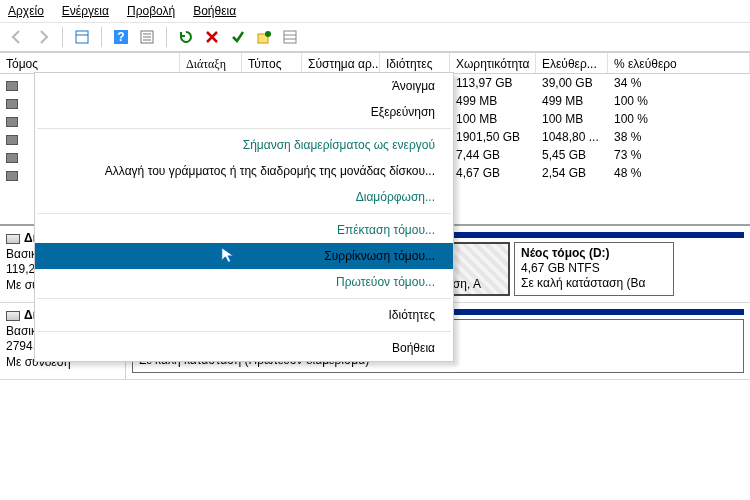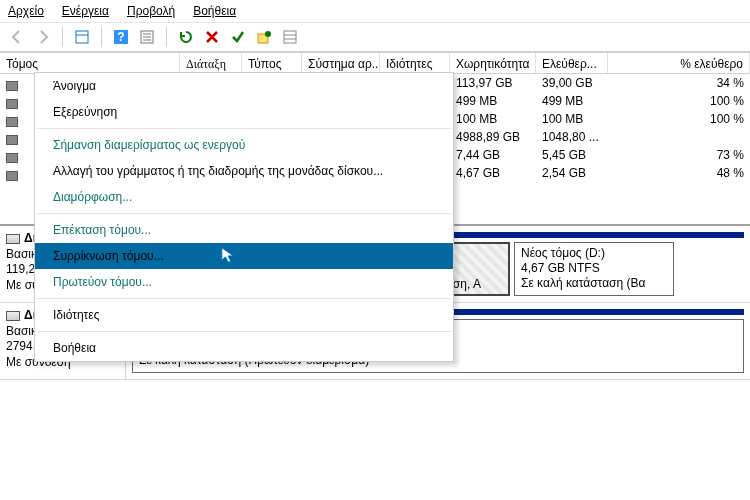--- a/index.html
+++ b/index.html
@@ -18,44 +18,44 @@
 .thead { display: flex; border-top: 1px solid #d0d0d0; border-bottom: 1px solid #d0d0d0; height: 22px; line-height: 22px; background: #fff; }
 .th { border-right: 1px solid #e0e0e0; padding: 0 6px; overflow: hidden; white-space: nowrap; cursor: default; }
 .tbody { }
 .tr { display: flex; height: 18px; line-height: 18px; }
 .td { padding: 0 6px; overflow: hidden; white-space: nowrap; }
 .vol-ico { width: 12px; height: 12px; display: inline-block; vertical-align: middle; margin-right: 2px; }
 .vol-ico::before { content: ""; display: inline-block; width: 10px; height: 8px; background: #888; border: 1px solid #555; }
 
 
 .c0 { width: 180px; } .c1 { width: 62px; font-family: Liberation Serif, serif; } .c2 { width: 60px; } .c3 { width: 78px; } .c4 { width: 70px; }
-.c5 { width: 86px; } .c6 { width: 72px; } .c7 { flex: 1; text-align: right; }
+.c5 { width: 86px; } .c6 { width: 72px; } .c7 { flex: 1; }
 
 
 .ctxmenu { position: absolute; left: 34px; top: 72px; width: 420px; background: #fff;
   border: 1px solid #ccc; box-shadow: 4px 4px 4px rgba(0,0,0,.15); z-index: 50; }
-.ctxmenu .item { padding: 6px 18px; cursor: default; }
+.ctxmenu .item { padding: 6px 18px; cursor: default; text-align: right; }
 .ctxmenu .item.disabled { color: #0f766e; }
 .ctxmenu .item.highlight { background: #0369a1; color: #000; }
 .ctxmenu hr { border: none; border-top: 1px solid #e3e3e3; margin: 3px 2px; }
 .cursor { position: absolute; left: 220px; top: 246px; z-index: 60; pointer-events: none; }
 .cursor svg { width: 18px; height: 18px; }
 
 
 .split { border-top: 2px solid #a0a0a0; margin-top: 42px; }
 .diskrow { display: flex; border-bottom: 1px solid #d8d8d8; min-height: 70px; }
 .diskinfo { width: 126px; padding: 5px 6px; border-right: 1px solid #d0d0d0; line-height: 1.3; }
 .diskinfo .label { display: flex; align-items: center; gap: 4px; font-weight: 700; }
 .diskinfo .ico { width: 14px; height: 10px; border: 1px solid #555; background: linear-gradient(#eee,#ccc); }
 .diskparts { flex: 1; padding: 6px 6px; position: relative; }
 .band { height: 6px; background: #002388; margin-bottom: 4px; }
 .parts { display: flex; gap: 4px; height: 54px; }
 .part { border: 1px solid #666; padding: 3px 6px; line-height: 1.25; overflow: hidden; white-space: nowrap; }
 .part.sel { border: 2px solid #444; background-image: repeating-linear-gradient(45deg,#f4f4f4 0 4px,#e6e6e6 4px 8px); }
-.part .pname { font-weight: 400; }
+.part .pname { font-weight: 700; }
 
 </style>
 </head>
 <body>
 
 <div class="menubar">
   <span>Αρχείο</span>
   <span>Ενέργεια</span>
   <span>Προβολή</span>
   <span>Βοήθεια</span>
@@ -167,22 +167,23 @@
         <div class="td c5">100 MB</div>
         <div class="td c6">100 MB</div>
         <div class="td c7">100 %</div>
       </div>
     <div class="tr">
         <div class="td c0"><span class="vol-ico"></span></div>
         <div class="td c1"></div>
         <div class="td c2"></div>
         <div class="td c3"></div>
         <div class="td c4"></div>
-        <div class="td c5">4988,89 GB</div>
+        <div class="td c5">1901,50 GB</div>
         <div class="td c6">1048,80 ...</div>
+        <div class="td c7">38 %</div>
       </div>
     <div class="tr">
         <div class="td c0"><span class="vol-ico"></span></div>
         <div class="td c1"></div>
         <div class="td c2"></div>
         <div class="td c3"></div>
         <div class="td c4"></div>
         <div class="td c5">7,44 GB</div>
         <div class="td c6">5,45 GB</div>
         <div class="td c7">73 %</div>

